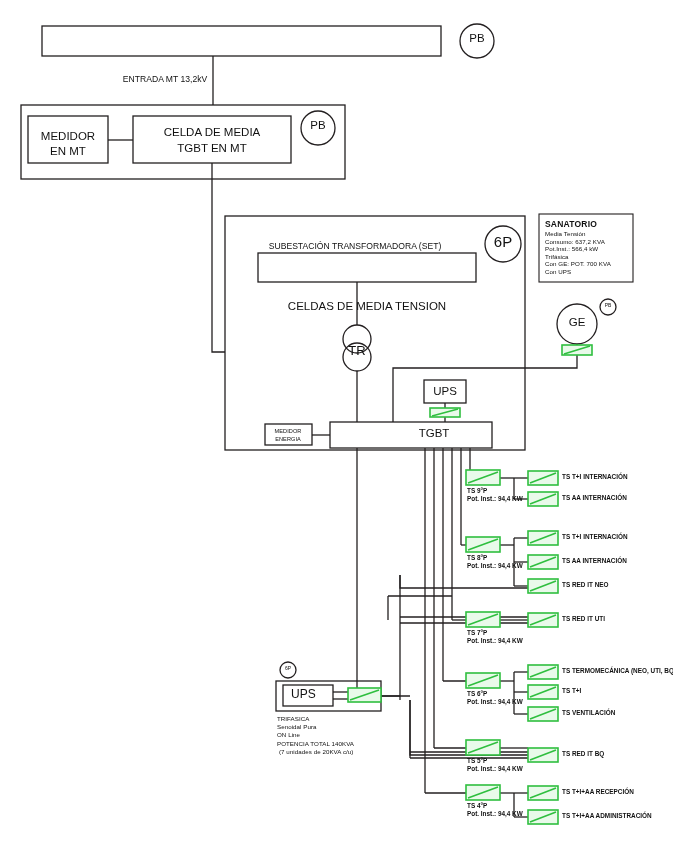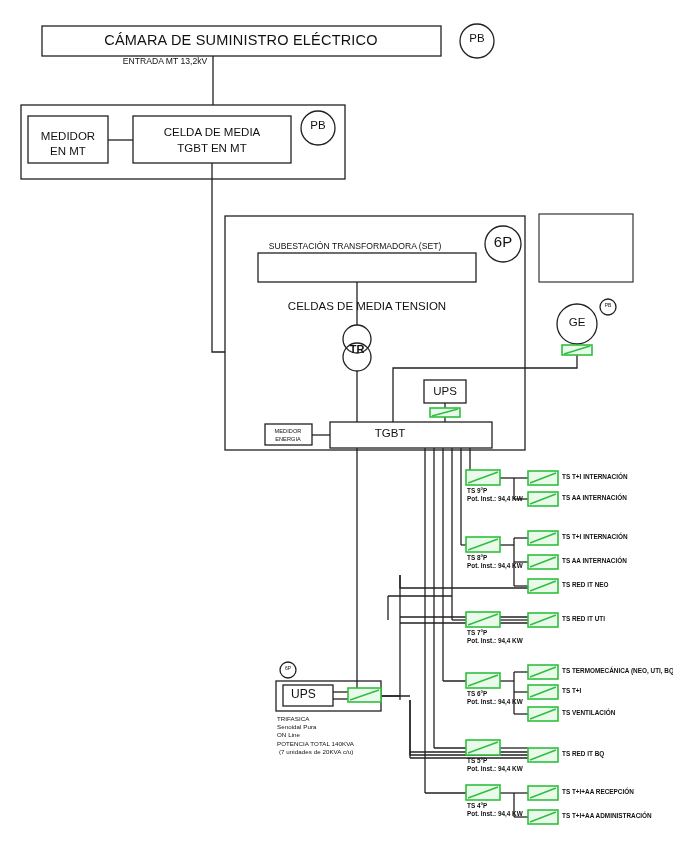--- a/index.html
+++ b/index.html
@@ -219,50 +219,60 @@
 
       <g>
           <rect x="348" y="688" width="33" height="14"></rect>
           <line x1="350" y1="700" x2="379" y2="690" stroke="#2fbf3f"></line>
         </g>
     </g>
 
     <rect x="539" y="214" width="94" height="68" fill="none" stroke="#231f20" stroke-width="1.1"></rect>
   </svg>
 
-  <div class="t big ctr" style="left:241px;top:33px;">CÁMARA DE SUMINISTRO ELÉCTRICO</div>
   <div class="t med ctr" style="left:477px;top:32px;">PB</div>
 
-  <div class="t sml ctr" style="left:165px;top:57px;">ENTRADA MT  13,2kV</div>
+  <div class="t sml ctr" style="left:165px;top:75px;">ENTRADA MT  13,2kV</div>
 
   <div class="t med ctr" style="left:68px;top:130px;">MEDIDOR</div>
   <div class="t med ctr" style="left:68px;top:145px;">EN MT</div>
 
   <div class="t med ctr" style="left:212px;top:126px;">CELDA DE MEDIA</div>
   <div class="t med ctr" style="left:212px;top:142px;">TGBT EN MT</div>
 
   <div class="t med ctr" style="left:318px;top:119px;">PB</div>
 
   <div class="t sml ctr" style="left:355px;top:242px;">SUBESTACIÓN TRANSFORMADORA (SET)</div>
   <div class="t" style="left:503px;top:234px;font-size:15px;transform:translateX(-50%);">6P</div>
 
   <div class="t med ctr" style="left:367px;top:260px;margin-top:40px;">CELDAS DE MEDIA TENSION</div>
 
-  <div class="t ctr" style="left:357px;top:344px;font-size:11px;font-weight:bold;">TR</div>
-
-  <div class="t med ctr" style="left:390px;top:427px;">TGBT</div>
+  <div class="t ctr" style="left:357px;top:344px;font-size:13px;font-weight:normal;">TR</div>
+
+  <div class="t med ctr" style="left:434px;top:427px;">TGBT</div>
 
   <div class="t tiny ctr" style="left:288px;top:428px;">MEDIDOR</div>
   <div class="t tiny ctr" style="left:288px;top:436px;">ENERGIA</div>
 
   <div class="t med ctr" style="left:445px;top:385px;">UPS</div>
 
   <div class="t med ctr" style="left:577px;top:316px;">GE</div>
   <div class="t ctr" style="left:608px;top:303px;font-size:5px;">PB</div>
 
+  <div style="position:absolute;left:545px;top:219px;width:86px;">
+    <div class="bold" style="font-size:8.5px;letter-spacing:.2px;">SANATORIO</div>
+    <div id="info-lines" style="margin-top:1px;">
+        <div class="xsml" style="line-height: 7.6px;">Media Tensión</div>
+        <div class="xsml" style="line-height: 7.6px;">Consumo: 637,2 KVA</div>
+        <div class="xsml" style="line-height: 7.6px;">Pot.Inst.: 566,4 kW</div>
+        <div class="xsml" style="line-height: 7.6px;">Trifásica</div>
+        <div class="xsml" style="line-height: 7.6px;">Con GE: POT. 700 KVA</div>
+        <div class="xsml" style="line-height: 7.6px;">Con UPS</div>
+      </div>
+  </div>
 
   <div class="t" style="left:291px;top:688px;font-size:12px;">UPS</div>
   <div class="t ctr" style="left:288px;top:666px;font-size:5px;">6P</div>
   <div id="ups-specs" style="position:absolute;left:277px;top:715px;">
       <div class="xsml" style="line-height: 8.2px;">TRIFASICA</div>
       <div class="xsml" style="line-height: 8.2px;">Senoidal Pura</div>
       <div class="xsml" style="line-height: 8.2px;">ON Line</div>
       <div class="xsml" style="line-height: 8.2px;">POTENCIA TOTAL 140KVA</div>
       <div class="xsml" style="line-height: 8.2px; margin-left: 2px;">(7 unidades de 20KVA c/u)</div>
     </div>

